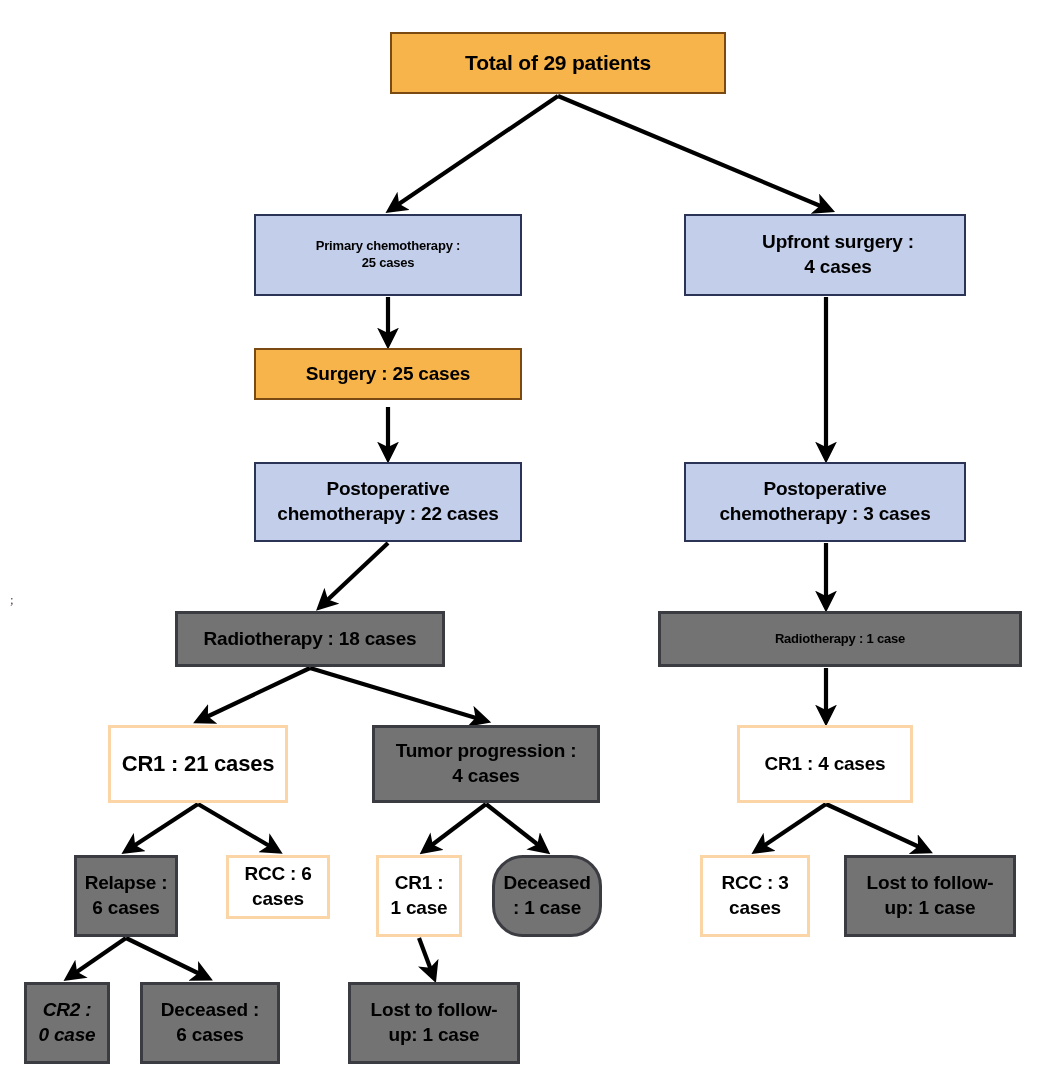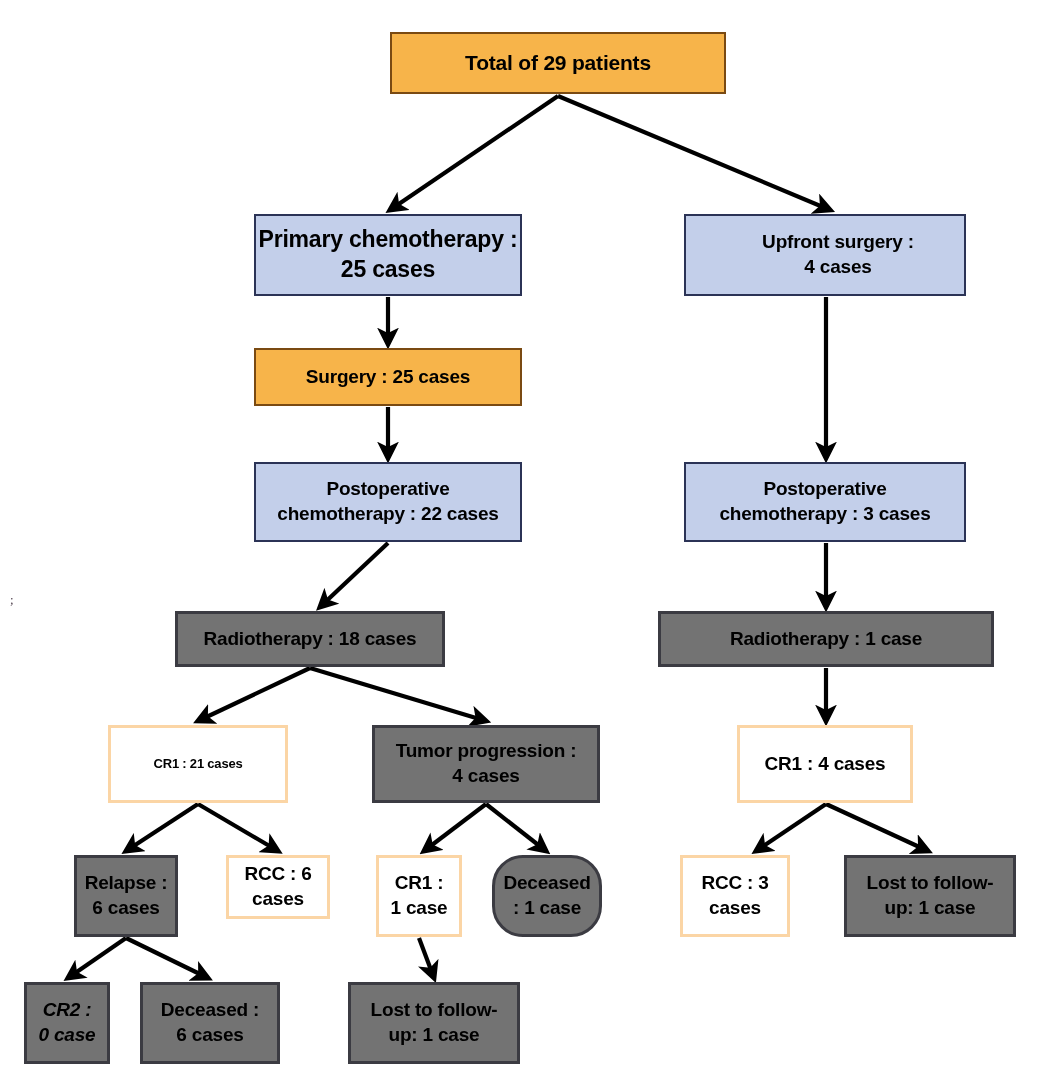--- a/index.html
+++ b/index.html
@@ -96,44 +96,44 @@
         <line x1="826" y1="804" x2="756" y2="851" marker-end="url(#arrowhead)"></line>
         <line x1="826" y1="804" x2="928" y2="851" marker-end="url(#arrowhead)"></line>
         <line x1="126" y1="938" x2="68" y2="978" marker-end="url(#arrowhead)"></line>
         <line x1="126" y1="938" x2="208" y2="978" marker-end="url(#arrowhead)"></line>
         <line x1="419" y1="938" x2="434" y2="978" marker-end="url(#arrowhead)"></line>
       </g>
   </svg>
 
   <div id="node-layer">
       <div class="node n-orange" style="left: 390px; top: 32px; width: 336px; height: 62px; font-size: 21px;"><span>Total of 29 patients</span></div>
-      <div class="node n-blue" style="left: 254px; top: 214px; width: 268px; height: 82px; font-size: 23px;"><span>Primary chemotherapy :
+      <div class="node n-blue" style="left: 254px; top: 214px; width: 268px; height: 82px; font-size: 13px;"><span>Primary chemotherapy :
 25 cases</span></div>
       <div class="node n-blue" style="left: 684px; top: 214px; width: 282px; height: 82px; font-size: 19px; padding-left: 26px;"><span>Upfront surgery :
 4 cases</span></div>
-      <div class="node n-orange" style="left: 254px; top: 348px; width: 268px; height: 58px; font-size: 19px;"><span>Surgery : 25 cases</span></div>
+      <div class="node n-orange" style="left: 254px; top: 348px; width: 268px; height: 52px; font-size: 19px;"><span>Surgery : 25 cases</span></div>
       <div class="node n-blue" style="left: 254px; top: 462px; width: 268px; height: 80px; font-size: 19px;"><span>Postoperative
 chemotherapy : 22 cases</span></div>
       <div class="node n-blue" style="left: 684px; top: 462px; width: 282px; height: 80px; font-size: 19px;"><span>Postoperative
 chemotherapy : 3 cases</span></div>
       <div class="node n-white" style="left: 175px; top: 611px; width: 270px; height: 56px; font-size: 19px;"><span>Radiotherapy : 18 cases</span></div>
-      <div class="node n-white" style="left: 658px; top: 611px; width: 336px; height: 56px; font-size: 19px;"><span>Radiotherapy : 1 case</span></div>
-      <div class="node n-peach" style="left: 108px; top: 725px; width: 180px; height: 78px; font-size: 13px;"><span>CR1 : 21 cases</span></div>
+      <div class="node n-white" style="left: 658px; top: 611px; width: 364px; height: 56px; font-size: 13px;"><span>Radiotherapy : 1 case</span></div>
+      <div class="node n-peach" style="left: 108px; top: 725px; width: 180px; height: 78px; font-size: 22px;"><span>CR1 : 21 cases</span></div>
       <div class="node n-white" style="left: 372px; top: 725px; width: 228px; height: 78px; font-size: 19px;"><span>Tumor progression :
 4 cases</span></div>
       <div class="node n-peach" style="left: 737px; top: 725px; width: 176px; height: 78px; font-size: 19px;"><span>CR1 : 4 cases</span></div>
       <div class="node n-white" style="left: 74px; top: 855px; width: 104px; height: 82px; font-size: 19px;"><span>Relapse :
 6 cases</span></div>
       <div class="node n-peach" style="left: 226px; top: 855px; width: 104px; height: 64px; font-size: 19px;"><span>RCC : 6
 cases</span></div>
       <div class="node n-peach" style="left: 376px; top: 855px; width: 86px; height: 82px; font-size: 19px;"><span>CR1 :
 1 case</span></div>
       <div class="node n-white" style="left: 492px; top: 855px; width: 110px; height: 82px; font-size: 19px; border-radius: 31px;"><span>Deceased
 : 1 case</span></div>
-      <div class="node n-peach" style="left: 680px; top: 855px; width: 110px; height: 82px; font-size: 19px;"><span>RCC : 3
+      <div class="node n-peach" style="left: 700px; top: 855px; width: 110px; height: 82px; font-size: 19px;"><span>RCC : 3
 cases</span></div>
       <div class="node n-white" style="left: 844px; top: 855px; width: 172px; height: 82px; font-size: 19px;"><span>Lost to follow-
 up: 1 case</span></div>
       <div class="node n-white" style="left: 24px; top: 982px; width: 86px; height: 82px; font-size: 19px; font-style: italic;"><span>CR2 :
 0 case</span></div>
       <div class="node n-white" style="left: 140px; top: 982px; width: 140px; height: 82px; font-size: 19px;"><span>Deceased :
 6 cases</span></div>
       <div class="node n-white" style="left: 348px; top: 982px; width: 172px; height: 82px; font-size: 19px;"><span>Lost to follow-
 up: 1 case</span></div>
     </div>

